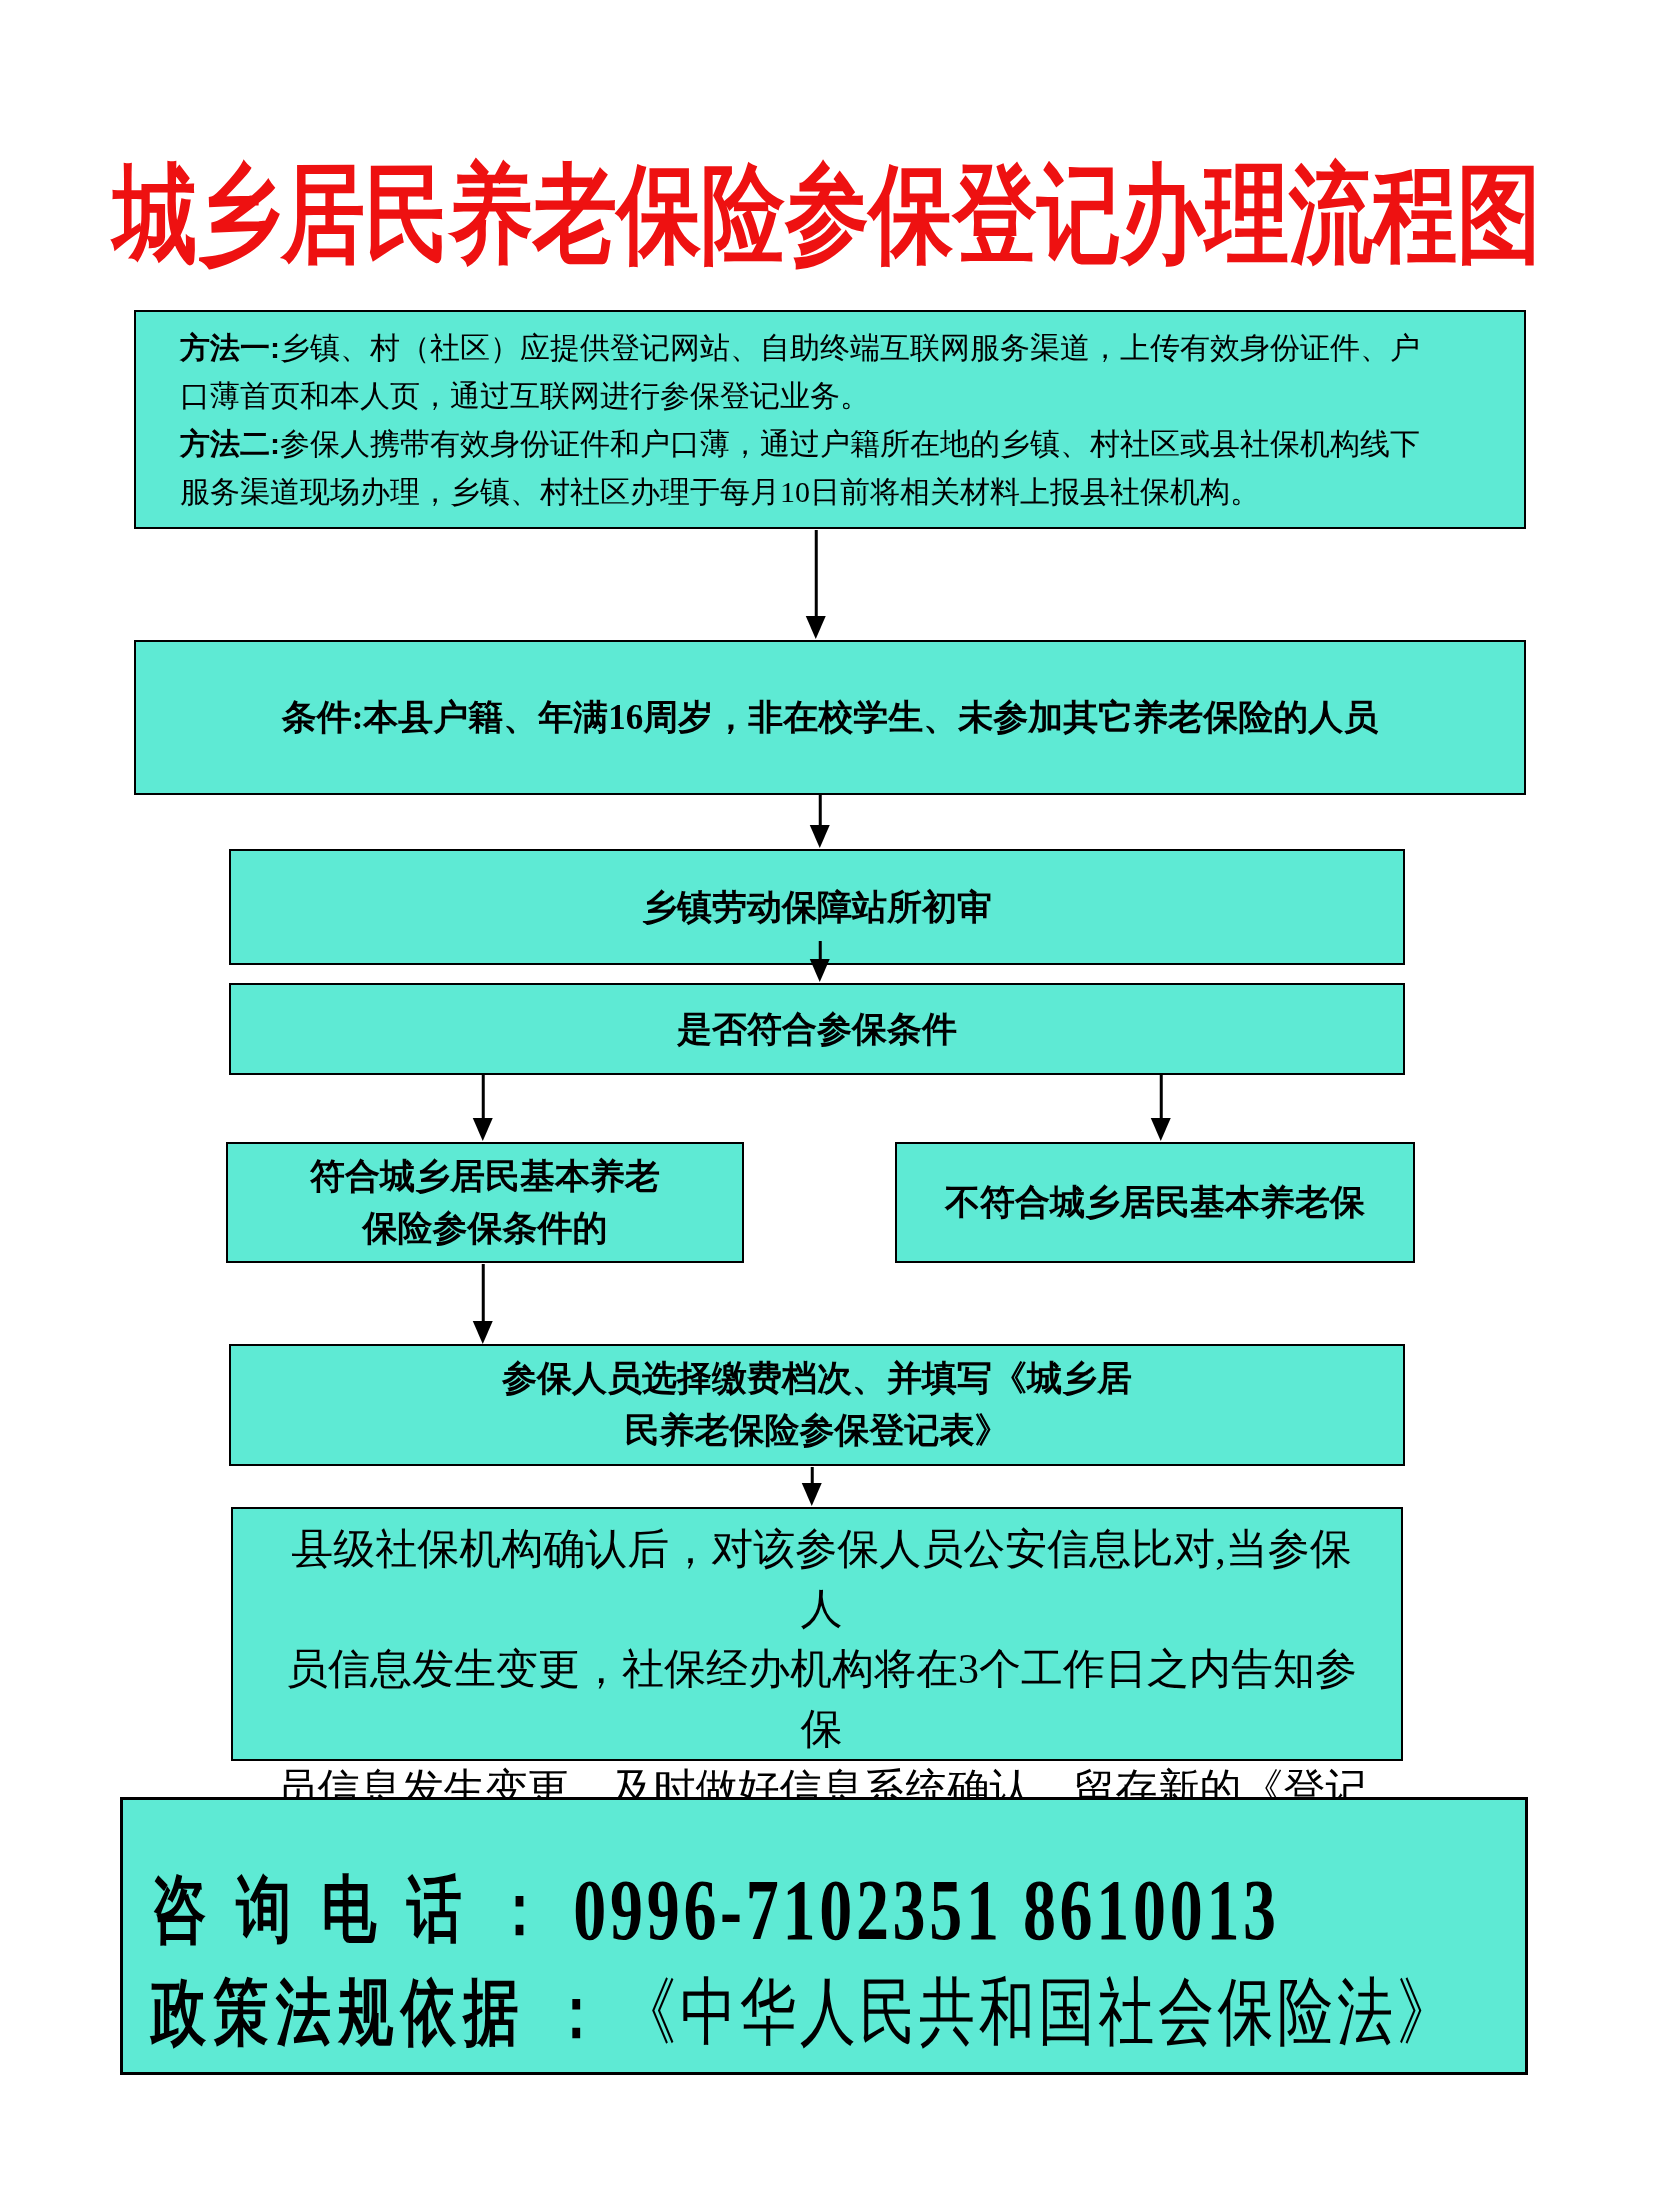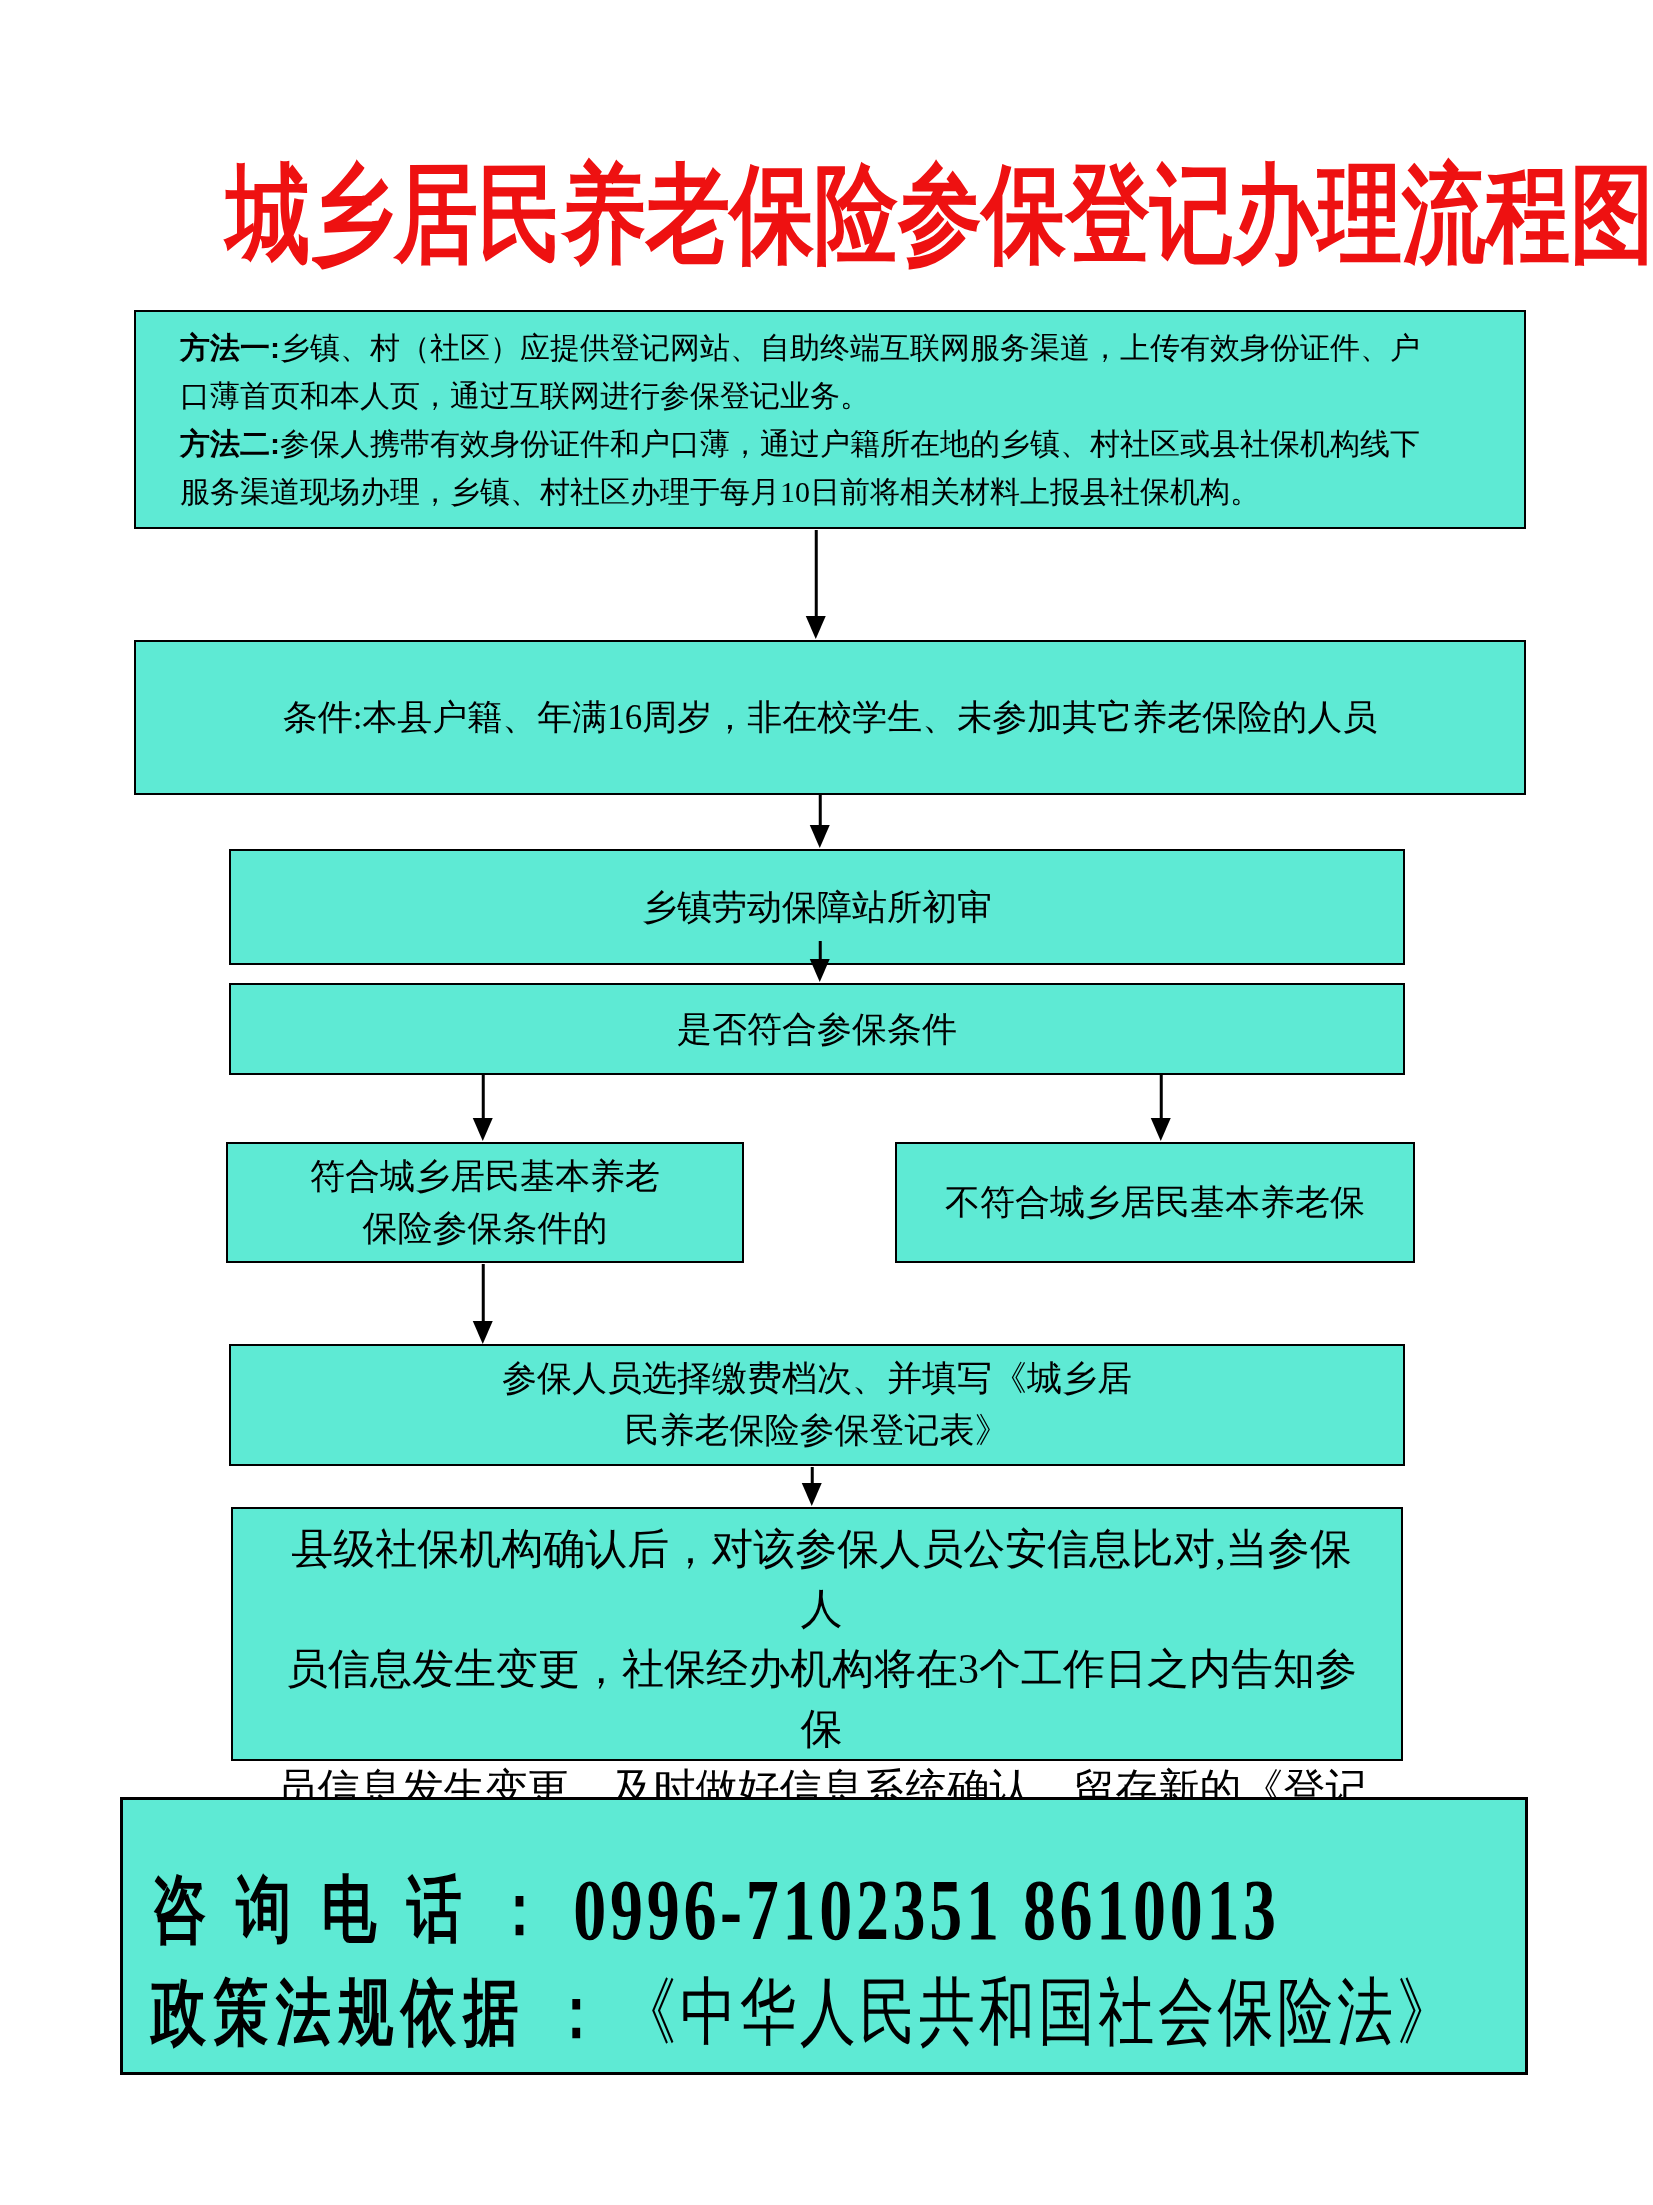--- a/index.html
+++ b/index.html
@@ -10,21 +10,21 @@
   }
   .title{
     position:absolute;top:142px;left:0;width:100%;
     text-align:center;font-size:84px;font-weight:bold;
     letter-spacing:0px;white-space:nowrap;
   }
   .title-inner{display:inline-block;transform:scaleY(1.28);transform-origin:center top;}
   .box{
     position:absolute;background:#5eead4;border:2.3px solid #000;box-sizing:border-box;
   }
-  .center-box{display:flex;flex-direction:column;align-items:center;justify-content:center;text-align:left;}
+  .center-box{display:flex;flex-direction:column;align-items:center;justify-content:center;text-align:left;font-weight:bold;}
   .methods-box{
     left:134px;top:310px;width:1392px;height:219px;
     font-size:30px;line-height:48px;padding:12px 37px 0 44px;
   }
   .methods-box .b{font-family:"Liberation Sans","DejaVu Sans",sans-serif;font-weight:bold;}
   .condition-box{left:134px;top:640px;width:1392px;height:155px;font-size:35px;}
   .review-box{left:229px;top:849px;width:1176px;height:116px;font-size:35px;}
   .decision-box{left:229px;top:983px;width:1176px;height:92px;font-size:35px;}
   .qualified-box{left:226px;top:1142px;width:518px;height:121px;font-size:35px;line-height:52px;}
   .unqualified-box{left:895px;top:1142px;width:520px;height:121px;font-size:35px;line-height:52px;}
@@ -58,21 +58,21 @@
     position:absolute;bottom:0;left:0;width:0;height:0;
     border-left:10.3px solid transparent;border-right:10.3px solid transparent;
     border-top:23px solid #000;
   }
 </style>
 </head>
 <body>
 
 <div>
 
-  <div class="title" style="color: rgb(238, 17, 17); text-align: right;">
+  <div class="title" style="color: rgb(238, 17, 17);">
     <span class="title-inner">城乡居民养老保险参保登记办理流程图</span>
   </div>
 
   <div class="box methods-box">
     <div><span class="b">方法一:</span><span>乡镇、村（社区）应提供登记网站、自助终端互联网服务渠道，上传有效身份证件、户</span></div>
     <div><span>口薄首页和本人页，通过互联网进行参保登记业务。</span></div>
     <div><span class="b">方法二:</span><span>参保人携带有效身份证件和户口薄，通过户籍所在地的乡镇、村社区或县社保机构线下</span></div>
     <div><span>服务渠道现场办理，乡镇、村社区办理于每月10日前将相关材料上报县社保机构。</span></div>
   </div>
 

